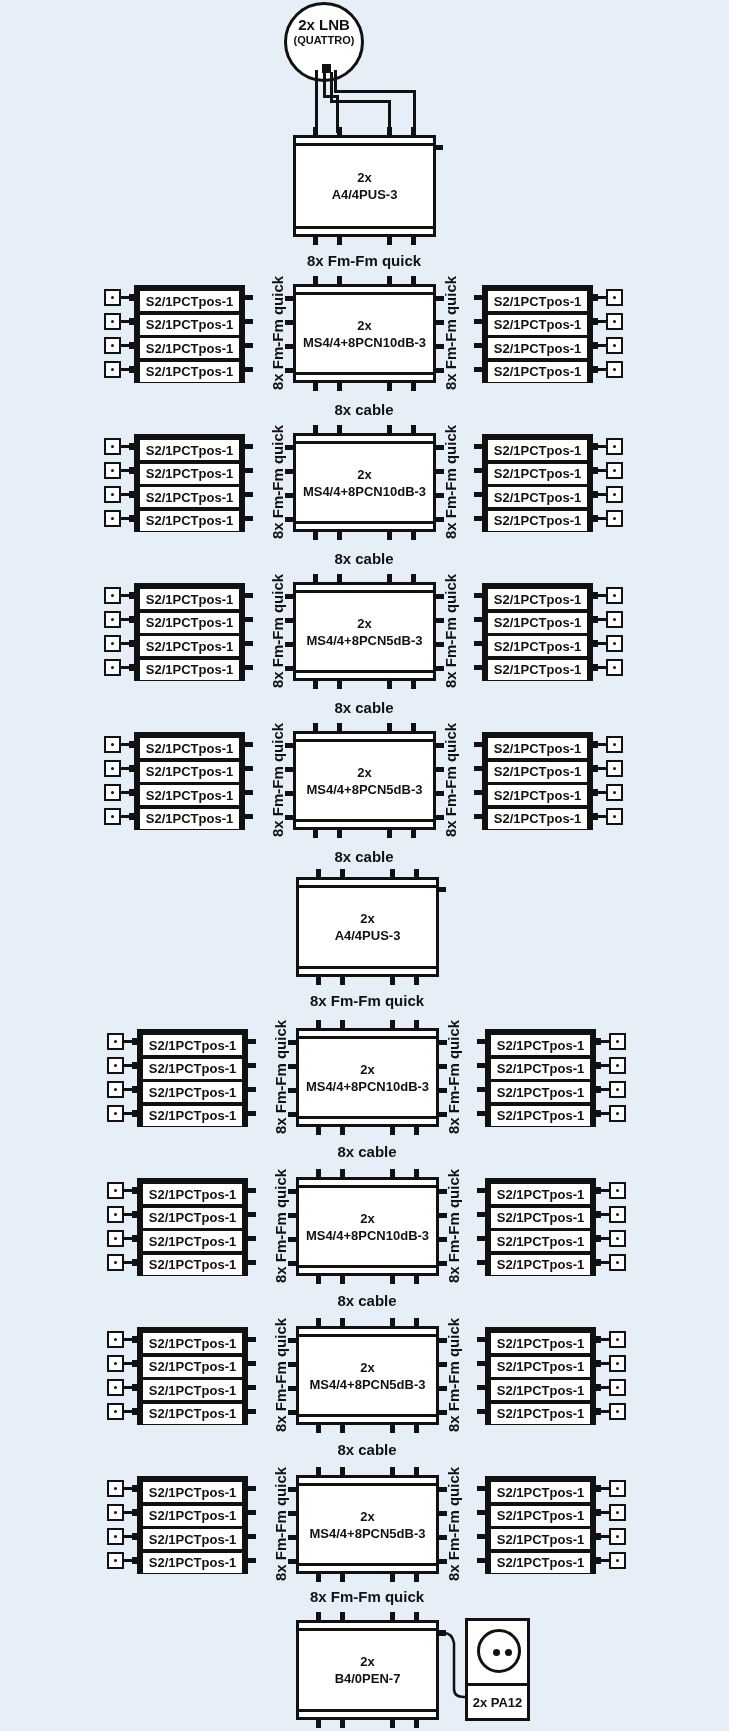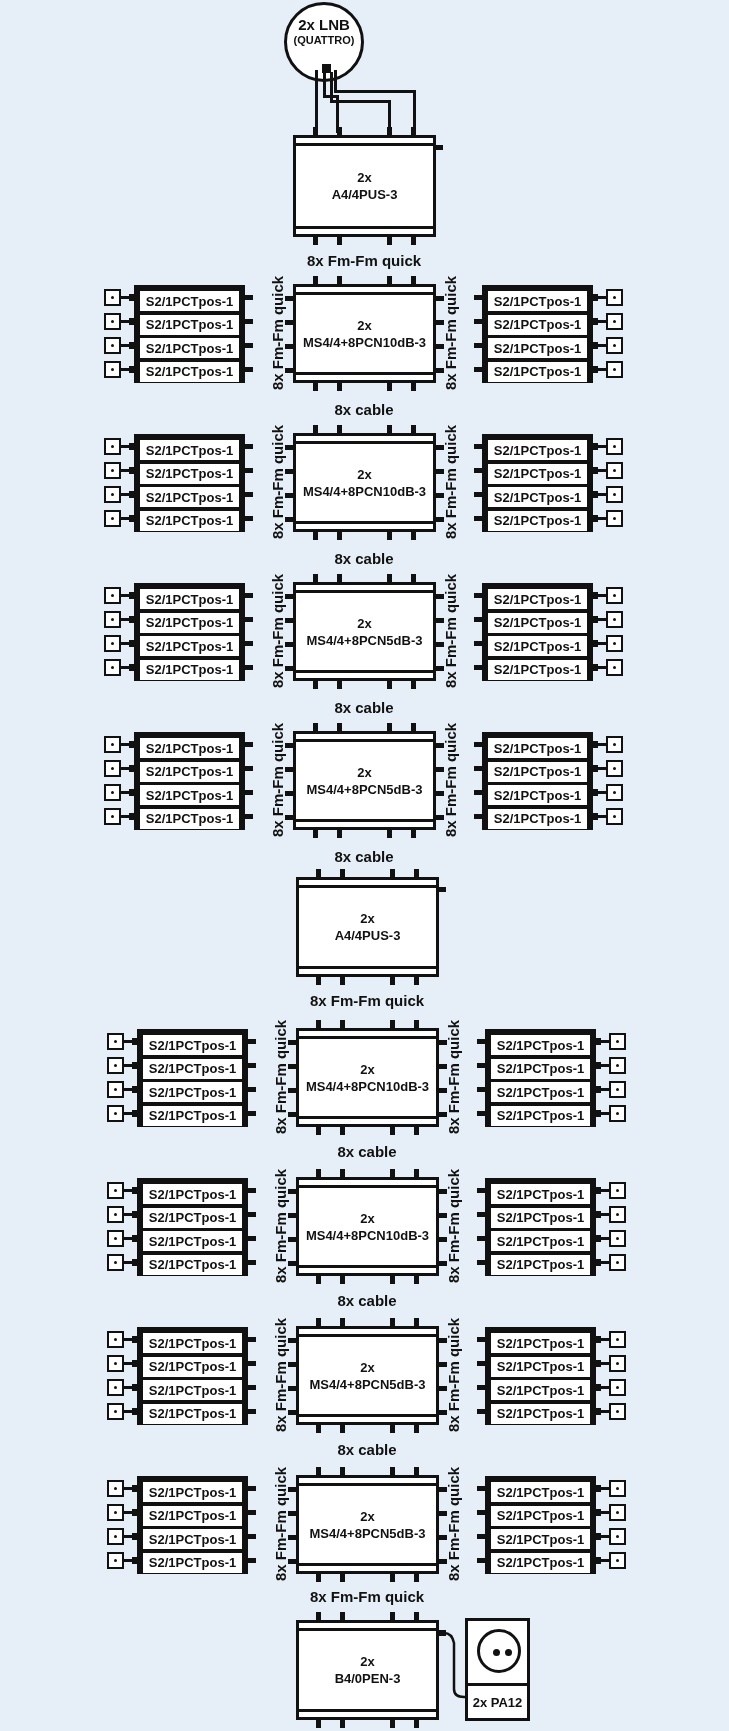--- a/index.html
+++ b/index.html
@@ -626,21 +626,21 @@
     <div class="abs label-h" style="left: 264px; top: 550px; width: 200px; height: 18px;">8x cable</div>
     <div class="abs label-h" style="left: 264px; top: 699px; width: 200px; height: 18px;">8x cable</div>
     <div class="abs label-h" style="left: 264px; top: 848px; width: 200px; height: 18px;">8x cable</div>
     <div class="abs label-h" style="left: 267px; top: 992px; width: 200px; height: 18px;">8x Fm-Fm quick</div>
     <div class="abs label-h" style="left: 267px; top: 1143px; width: 200px; height: 18px;">8x cable</div>
     <div class="abs label-h" style="left: 267px; top: 1292px; width: 200px; height: 18px;">8x cable</div>
     <div class="abs label-h" style="left: 267px; top: 1441px; width: 200px; height: 18px;">8x cable</div>
     <div class="abs label-h" style="left: 267px; top: 1588px; width: 200px; height: 18px;">8x Fm-Fm quick</div>
     <div class="abs unit" style="left: 296px; top: 1620px; width: 143px; height: 100px;">
       <div>2x</div>
-      <div>B4/0PEN-3</div>
+      <div>B4/0PEN-7</div>
     </div>
     <div class="abs pin" style="left: 316px; top: 1612px; width: 5px; height: 9px;"></div>
     <div class="abs pin" style="left: 316px; top: 1719px; width: 5px; height: 9px;"></div>
     <div class="abs pin" style="left: 340px; top: 1612px; width: 5px; height: 9px;"></div>
     <div class="abs pin" style="left: 340px; top: 1719px; width: 5px; height: 9px;"></div>
     <div class="abs pin" style="left: 390px; top: 1612px; width: 5px; height: 9px;"></div>
     <div class="abs pin" style="left: 390px; top: 1719px; width: 5px; height: 9px;"></div>
     <div class="abs pin" style="left: 414px; top: 1612px; width: 5px; height: 9px;"></div>
     <div class="abs pin" style="left: 414px; top: 1719px; width: 5px; height: 9px;"></div>
     <div class="abs pin" style="left: 438px; top: 1630px; width: 8px; height: 6px;"></div>

